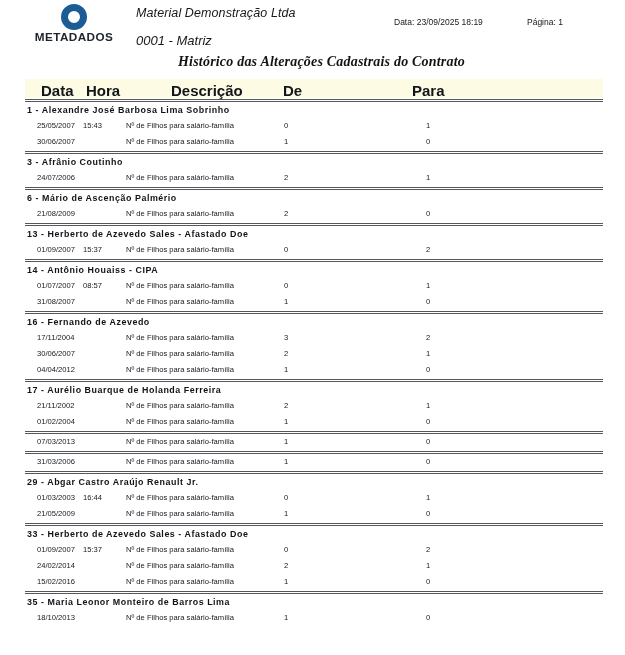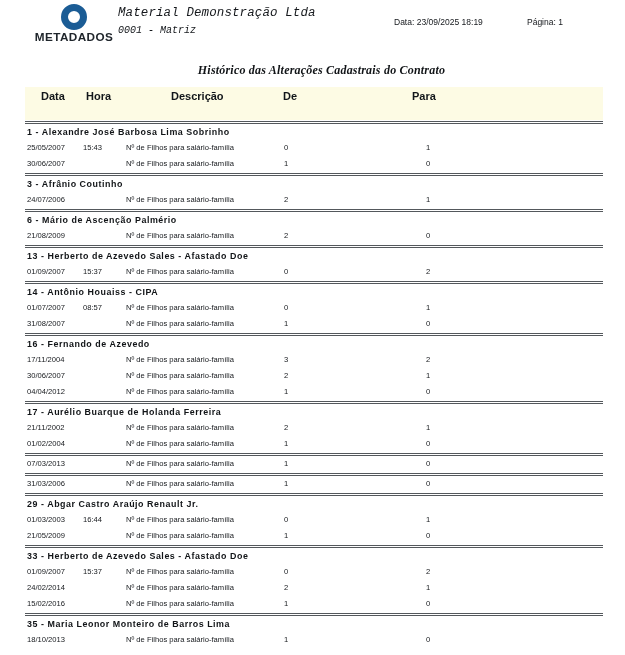--- a/index.html
+++ b/index.html
@@ -48,35 +48,35 @@
     font-family: "Liberation Sans", sans-serif;
     font-size: 11.5px;
     letter-spacing: 0.4px;
     font-weight: 700;
     color: #20262c;
     margin-top: 1px;
     transform: scaleX(1.02);
   }
   .company-block {
     position: absolute;
-    left: 118px;
+    left: 136px;
     top: 6px;
-    font-family: Liberation Mono, monospace;
+    font-family: Liberation Sans, sans-serif;
     font-style: italic;
   }
   .company-name {
     font-size: 12.5px;
     color: #15181c;
     letter-spacing: 0.1px;
     white-space: nowrap;
   }
   .company-branch {
-    font-size: 10px;
-    color: #15181c;
-    margin-top: 5px;
+    font-size: 13px;
+    color: #15181c;
+    margin-top: 13px;
     white-space: nowrap;
   }
   .meta-date {
     position: absolute;
     left: 394px;
     top: 17px;
     font-size: 8.5px;
     color: #15181c;
     white-space: nowrap;
   }
@@ -87,37 +87,37 @@
     font-size: 8.5px;
     color: #15181c;
     white-space: nowrap;
   }
 
   .doc-title {
     text-align: center;
     font-family: "Liberation Serif", serif;
     font-style: italic;
     font-weight: 700;
-    font-size: 12px;
+    font-size: 14px;
     color: #111417;
     letter-spacing: 0.2px;
-    margin-top: 12px;
+    margin-top: 3px;
     padding-left: 18px;
   }
 
   
   .table-wrap {
     margin: 9px 22px 0 25px;
     position: relative;
   }
   .col-head {
     background: #fdfbe4;
-    height: 33px;
-    position: relative;
-    font-size: 11px;
+    height: 19px;
+    position: relative;
+    font-size: 15px;
     font-weight: 700;
     color: #12161a;
     text-align: center;
   }
   .col-head span { position: absolute; top: 3px; white-space: nowrap; }
   .ch-data  { left: 16px; }
   .ch-hora  { left: 61px; }
   .ch-desc  { left: 101px; margin-left: 45px; }
   .ch-de    { left: 258px; }
   .ch-para  { left: 387px; }
@@ -138,21 +138,21 @@
     padding: 3px 0 3px 2px;
     white-space: nowrap;
   }
   .row {
     position: relative;
     height: 16px;
     font-size: 7.6px;
     color: #15181c;
   }
   .row span { position: absolute; top: 3px; white-space: nowrap; }
-  .c-data { left: 2px; }
+  .c-data { left: 12px; }
   .c-hora { left: 58px; }
   .c-desc { left: 101px; }
   .c-de   { left: 259px; }
   .c-para { left: 401px; }
 </style>
 </head>
 <body>
 
 <div class="page">
 

